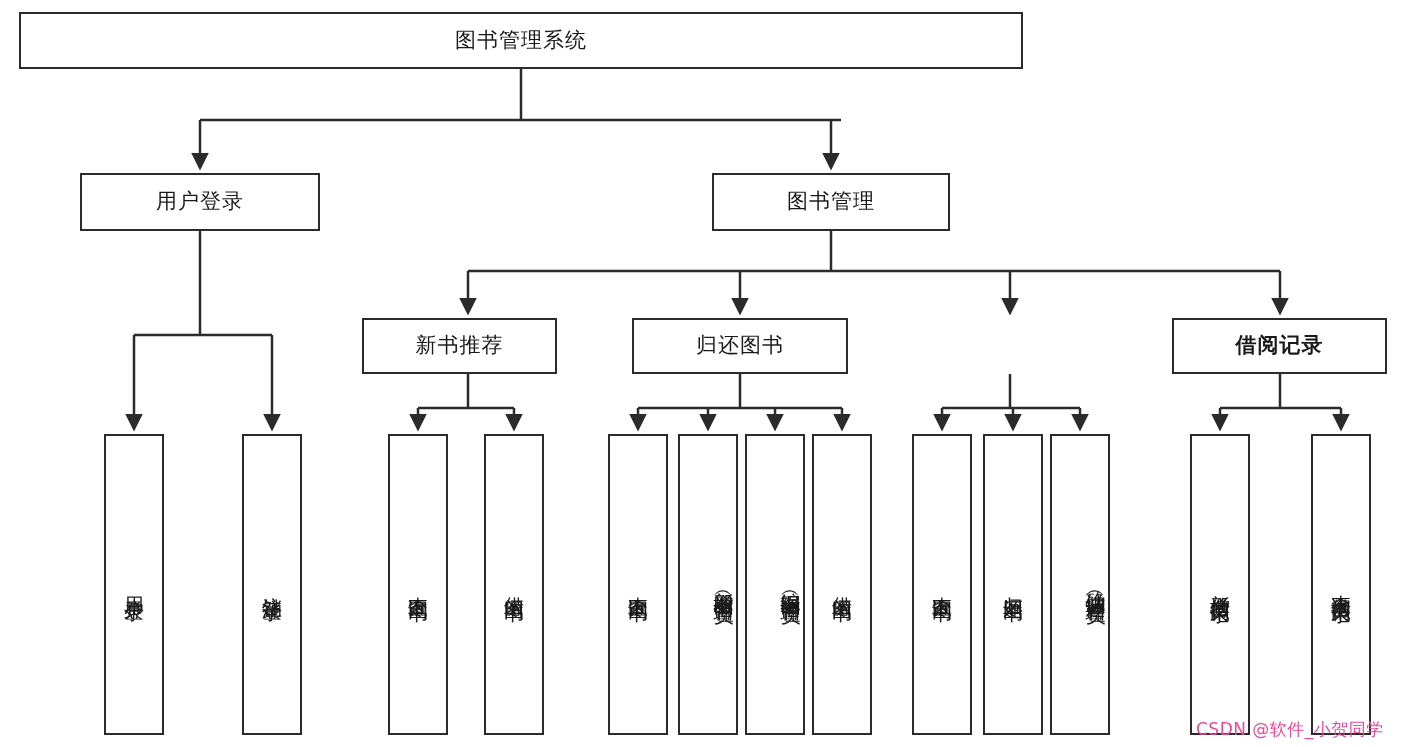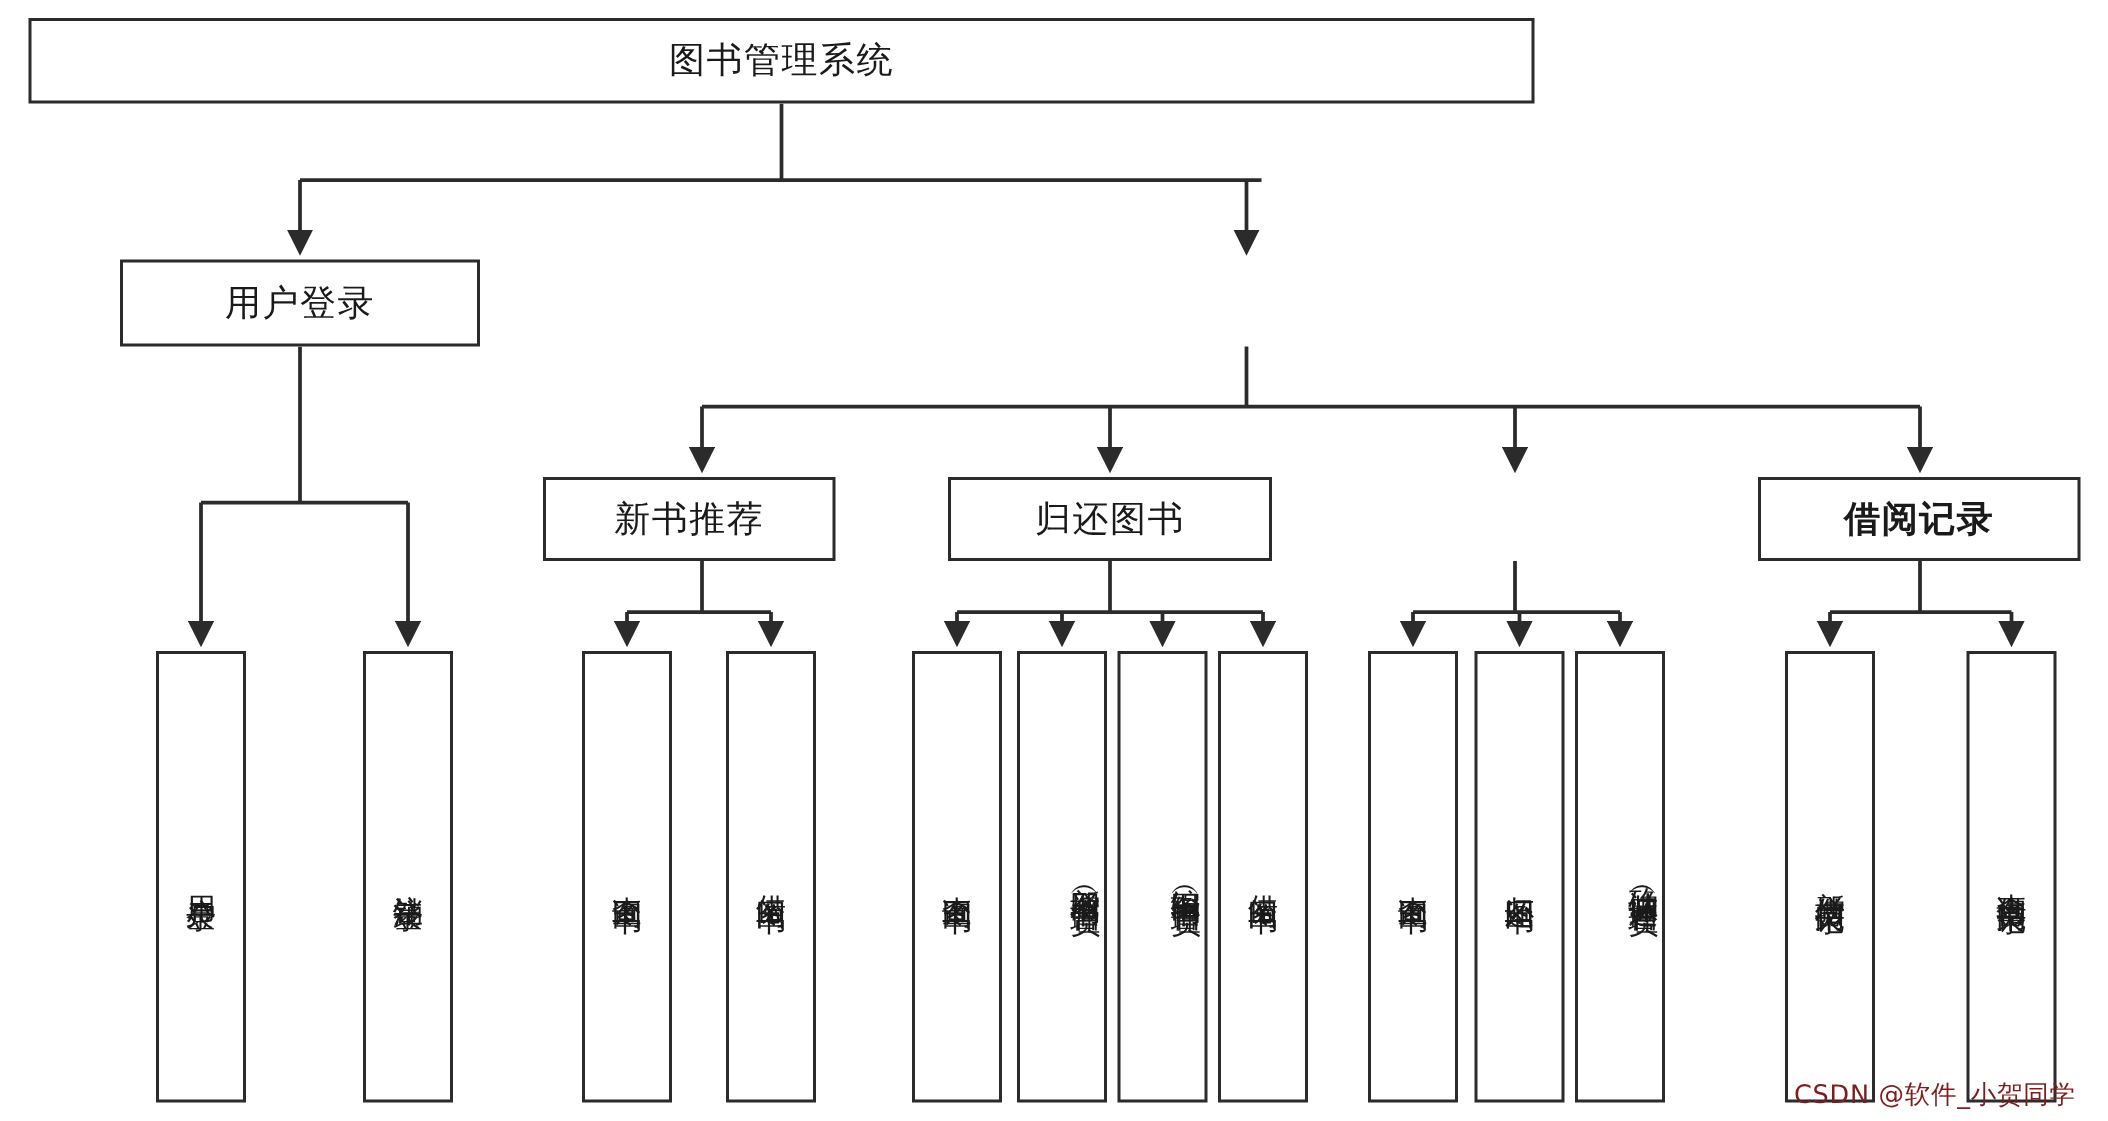--- a/index.html
+++ b/index.html
@@ -29,38 +29,38 @@
     position: absolute;
     box-sizing: border-box;
     border: 2px solid #2b2b2b;
     background: #ffffff;
     display: flex;
     align-items: center;
     justify-content: center;
     color: #1a1a1a;
   }
   .node.horiz {
-    font-size: 24px;
+    font-size: 21px;
     line-height: 1.2;
     letter-spacing: 1px;
   }
   .node.vert {
     writing-mode: vertical-rl;
     text-orientation: upright;
     font-size: 20px;
     line-height: 1.25;
     letter-spacing: 2px;
     padding: 6px 0;
   }
   .node.vert.topalign {
     align-items: flex-start;
   }
   .watermark {
     position: absolute;
-    color: #7f1d1d;
+    color: #ec4899;
     font-size: 17px;
     letter-spacing: 0.5px;
     white-space: nowrap;
     user-select: none;
   }
 </style>
 </head>
 <body>
 
 <div id="canvas">
@@ -111,20 +111,21 @@
       <path d="M 1280 374 L 1280 408"></path>
       <path d="M 1220 408 L 1341 408"></path>
       <path d="M 1220 408 L 1220 428" marker-end="url(#arrow)"></path>
       <path d="M 1341 408 L 1341 428" marker-end="url(#arrow)"></path>
     </g>
   </svg>
 
   <div class="node horiz" style="left:19px; top:12px; width:1004px; height:57px;">图书管理系统</div>
 
   <div class="node horiz" style="left:80px; top:173px; width:240px; height:58px;">用户登录</div>
+  <div class="node horiz" style="left:712px; top:173px; width:238px; height:58px;">图书管理</div>
 
   <div class="node horiz" style="left:362px; top:318px; width:195px; height:56px;">新书推荐</div>
   <div class="node horiz" style="left:632px; top:318px; width:216px; height:56px;">归还图书</div>
   <div class="node horiz" style="left:1172px; top:318px; width:215px; height:56px;font-weight:bold;">借阅记录</div>
 
   <div class="node vert" style="left:104px; top:434px; width:60px; height:301px;">用户登录</div>
   <div class="node vert" style="left:242px; top:434px; width:60px; height:301px;">注销登录</div>
 
   <div class="node vert" style="left:388px; top:434px; width:60px; height:301px;">查询图书</div>
   <div class="node vert" style="left:484px; top:434px; width:60px; height:301px;">借阅图书</div>

